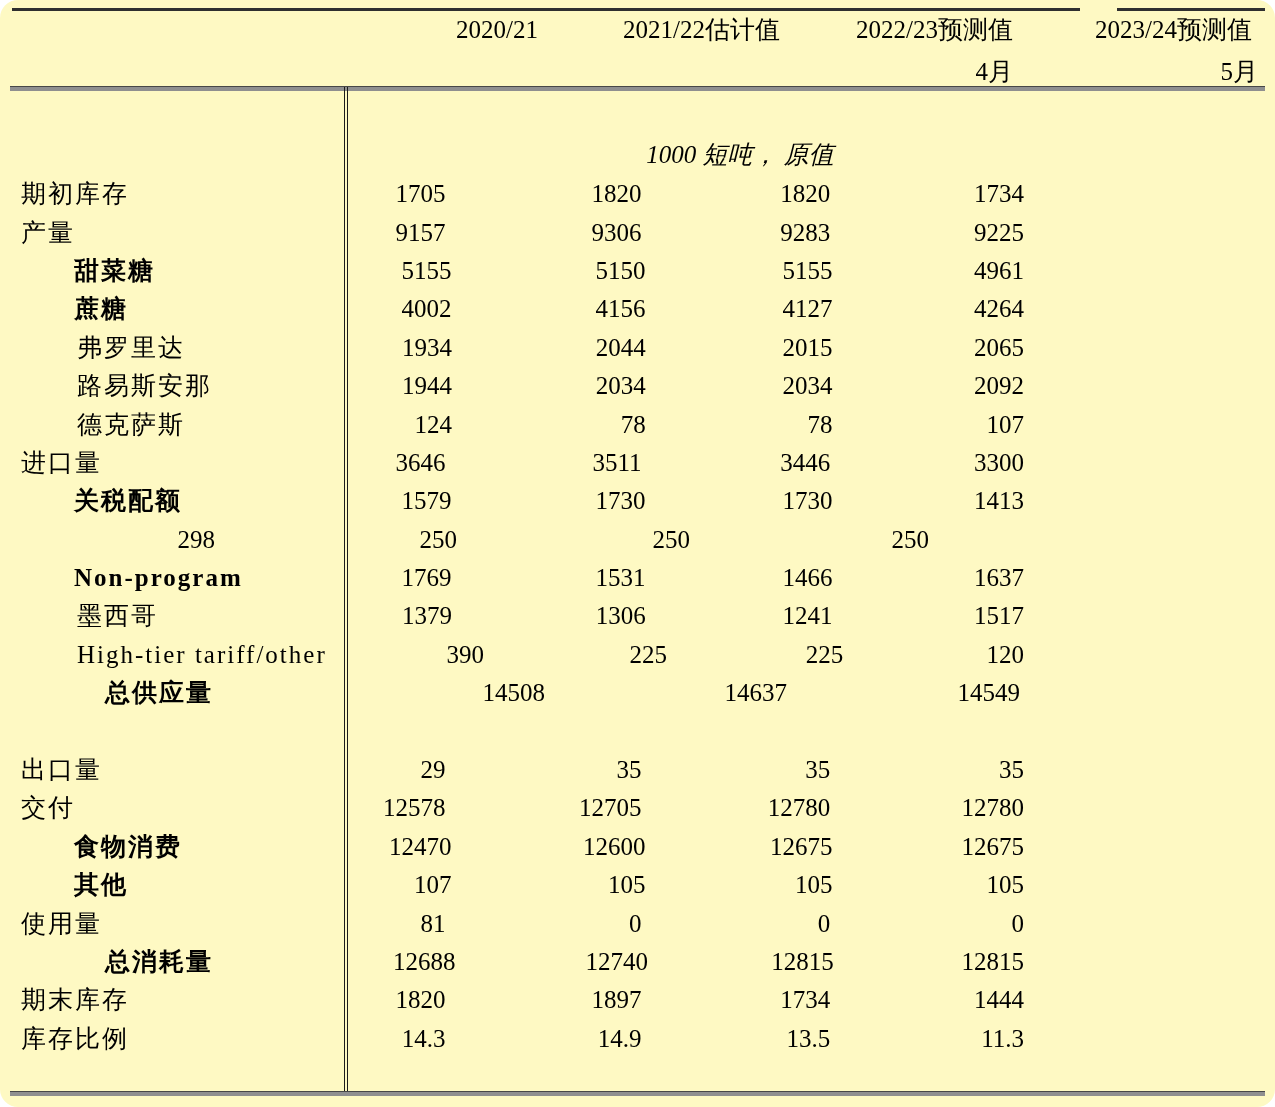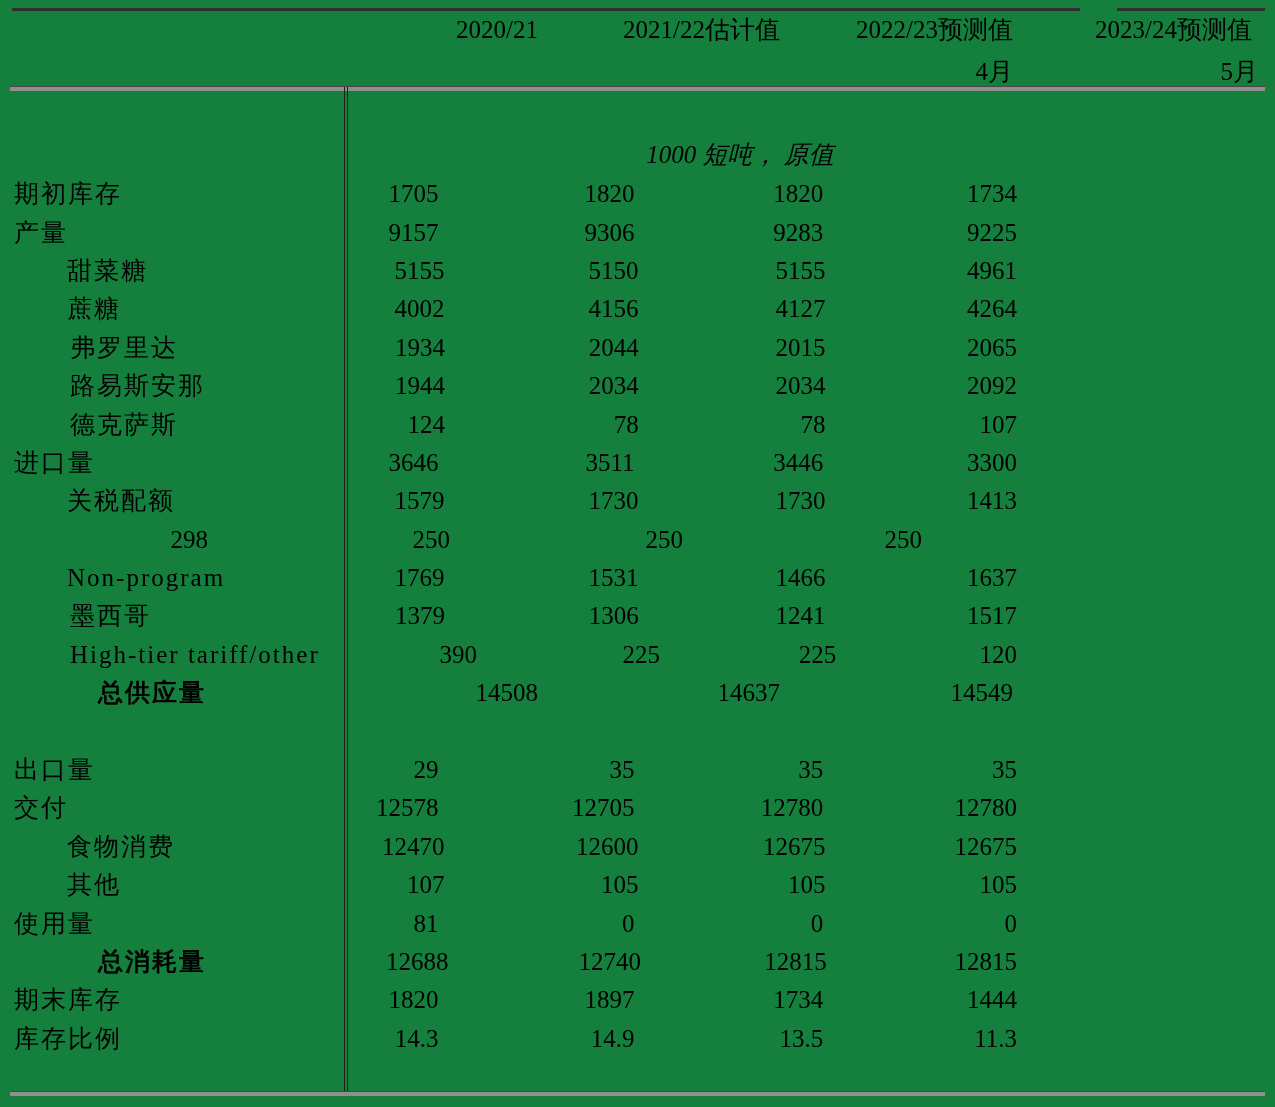--- a/index.html
+++ b/index.html
@@ -1,22 +1,23 @@
 <!DOCTYPE html>
 <html><head>
 <meta charset="utf-8">
 <style>
   html,body{margin:0;padding:0;background:#fff;}
   .page{
     position:relative;
     width:1275px;height:1107px;
-    background:#15803d;
+    background:#fef9c3;
     font-family:"Liberation Serif","DejaVu Serif",serif;
     color:#000;
     overflow:hidden;
+    border-radius:18px;
   }
   .rule{position:absolute;}
   .top-rule{top:8px;height:3px;background:#2f2f2f;}
   .top-rule-a{left:12px;width:1068px;}
   .top-rule-b{left:1117px;width:148px;}
   .thick-rule{left:10px;width:1255px;height:4px;background:#8f8f8f;border-top:1px solid #474747;}
   .header-rule{top:86px;}
   .bottom-rule{top:1091px;}
   .v-rule{
     position:absolute;left:344px;top:87px;height:1004px;width:4px;
@@ -29,29 +30,29 @@
   .subhead{
     position:absolute;top:58px;font-size:25px;line-height:28px;white-space:nowrap;
   }
   .ch1{right:737px;} .ch2{right:495px;} .ch3{right:262px;} .ch4{right:23px;}
   .sh3{right:262px;} .sh4{right:17px;}
   .unit-note{
     position:absolute;top:140px;left:0;width:1480px;
     text-align:center;font-style:italic;font-size:25px;line-height:30px;
   }
   .rows{
-    position:absolute;top:175px;left:0;width:1017px;
+    position:absolute;top:175px;left:7px;width:1017px;
   }
   .trow{
     display:flex;height:38.4px;align-items:center;font-size:25px;line-height:28px;
   }
   .lbl{
     width:330px;box-sizing:border-box;white-space:nowrap;letter-spacing:2px;
   }
-  .ind0{padding-left:14px;} .ind1{padding-left:67px;}
+  .ind0{padding-left:14px;} .ind1{padding-left:67px;font-weight:bold;}
   .ind2{padding-left:70px;} .ind3{padding-left:98px;font-weight:bold;}
   .val{text-align:right;white-space:nowrap;}
   .v1{width:208px;} .v2{width:242px;} .v3{width:233px;} .v4{width:239px;}
 </style>
 </head>
 <body>
 
 <div class="page">
 
   <div class="rule top-rule top-rule-a"></div>

